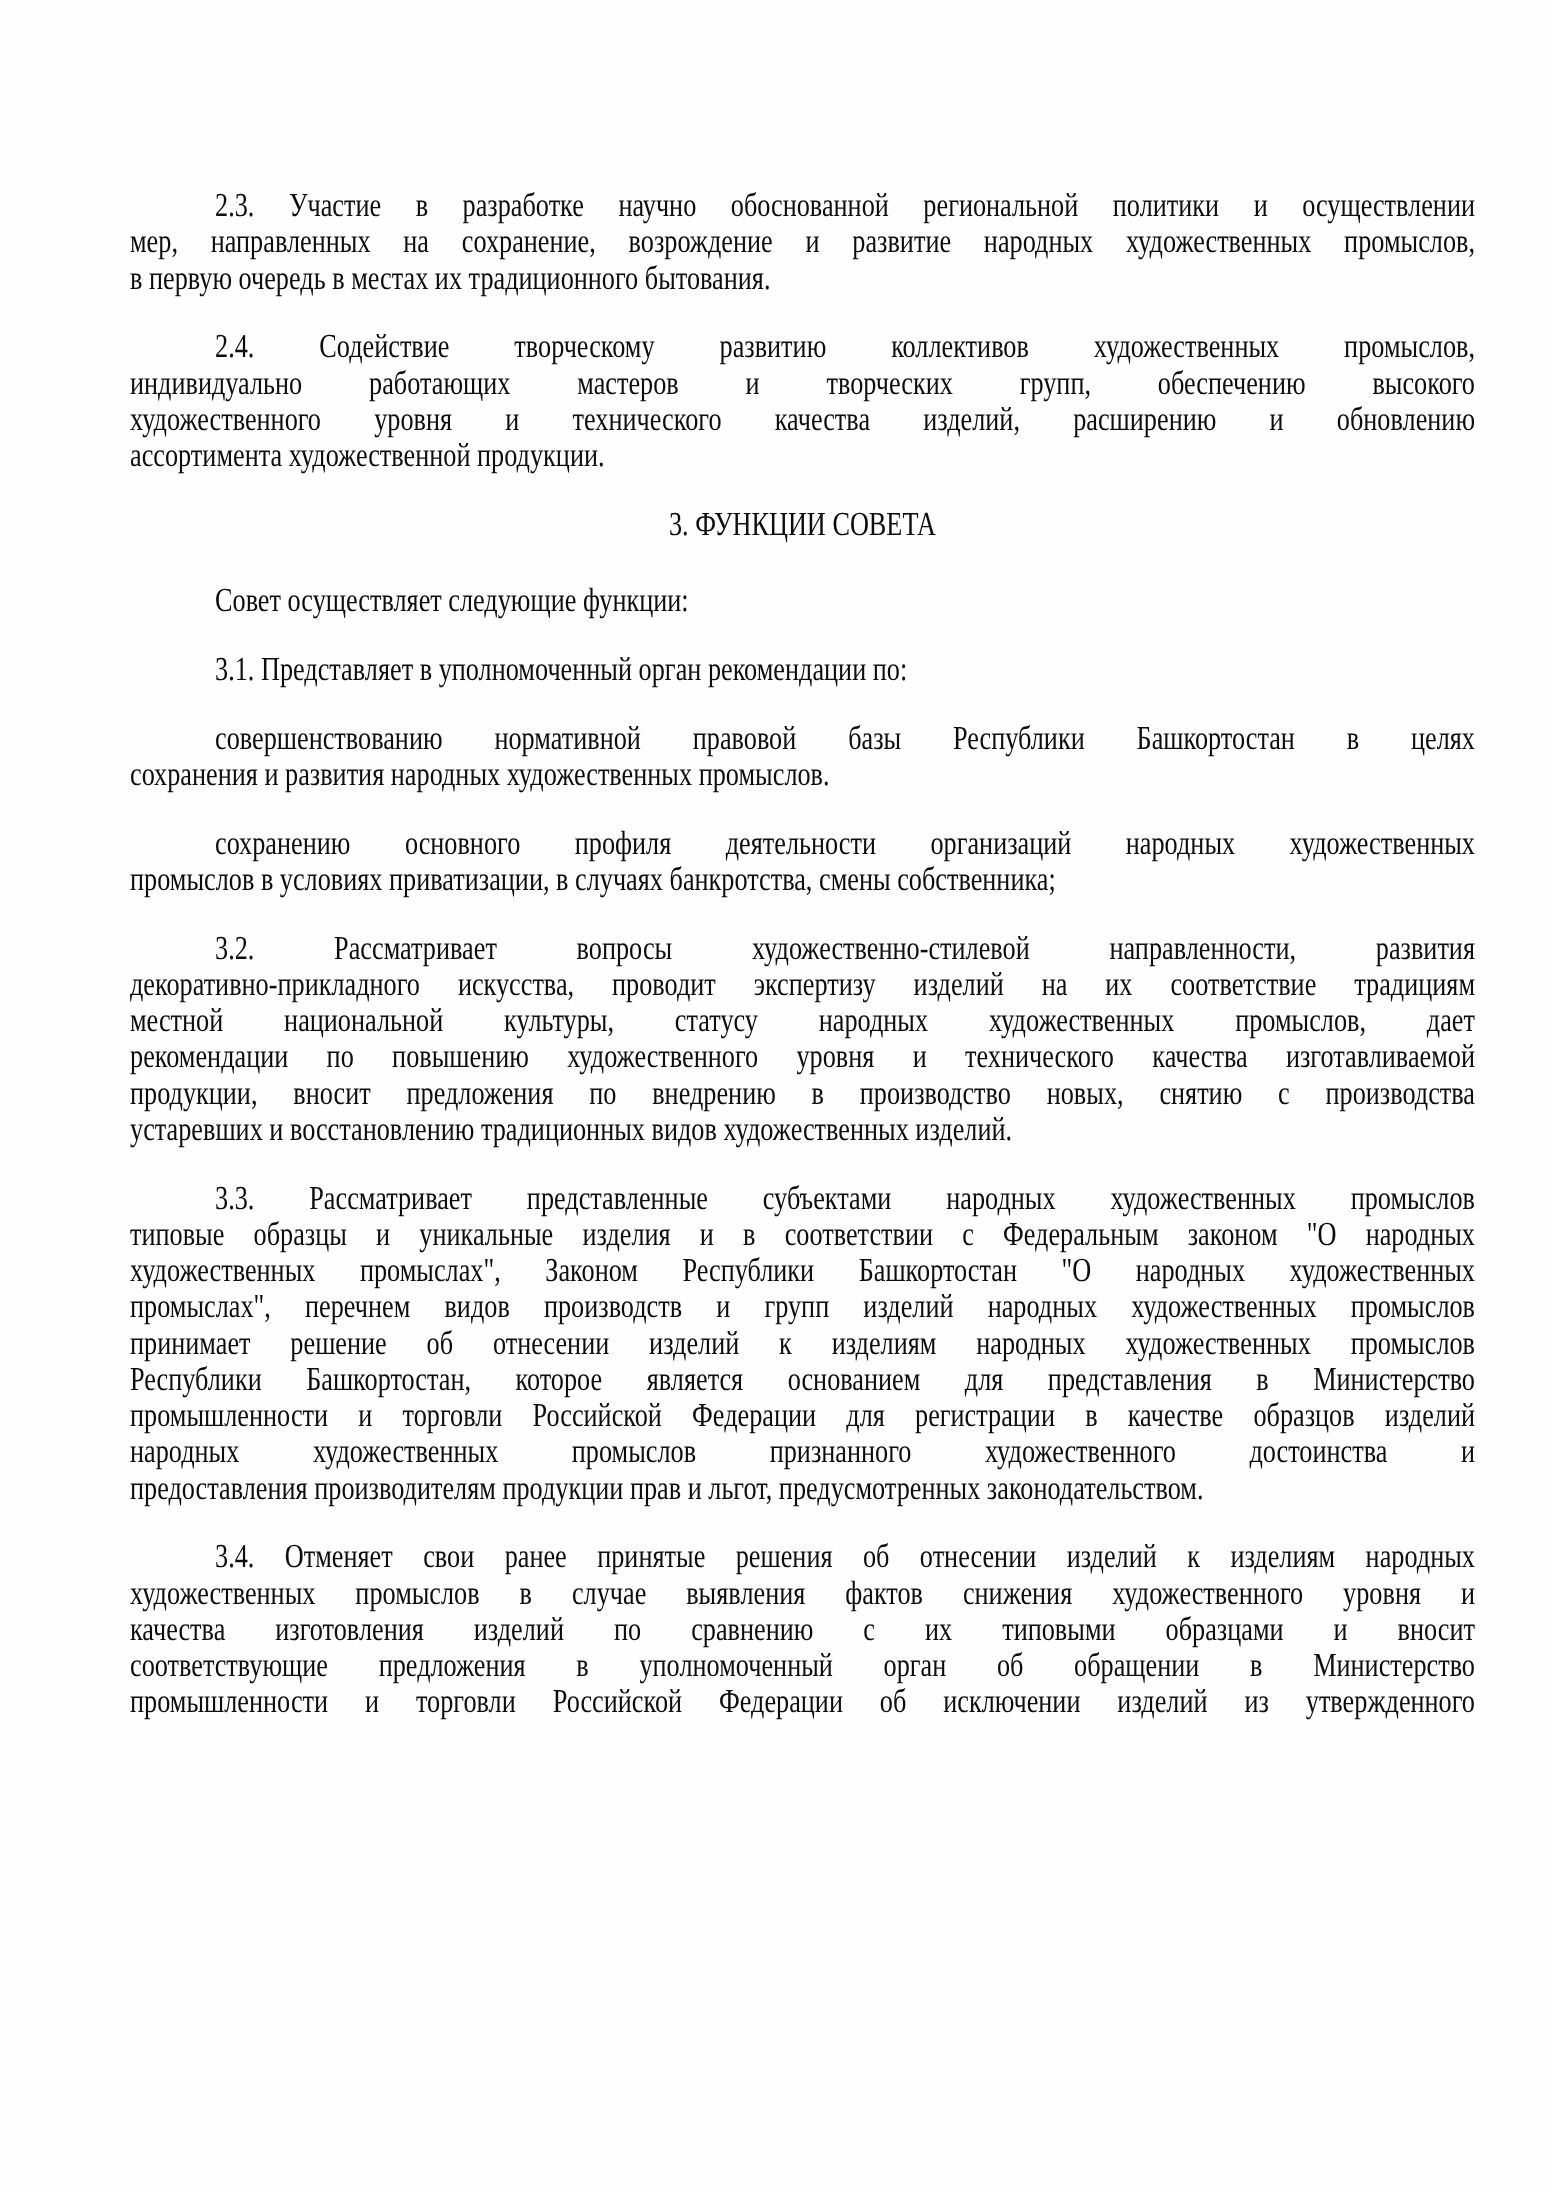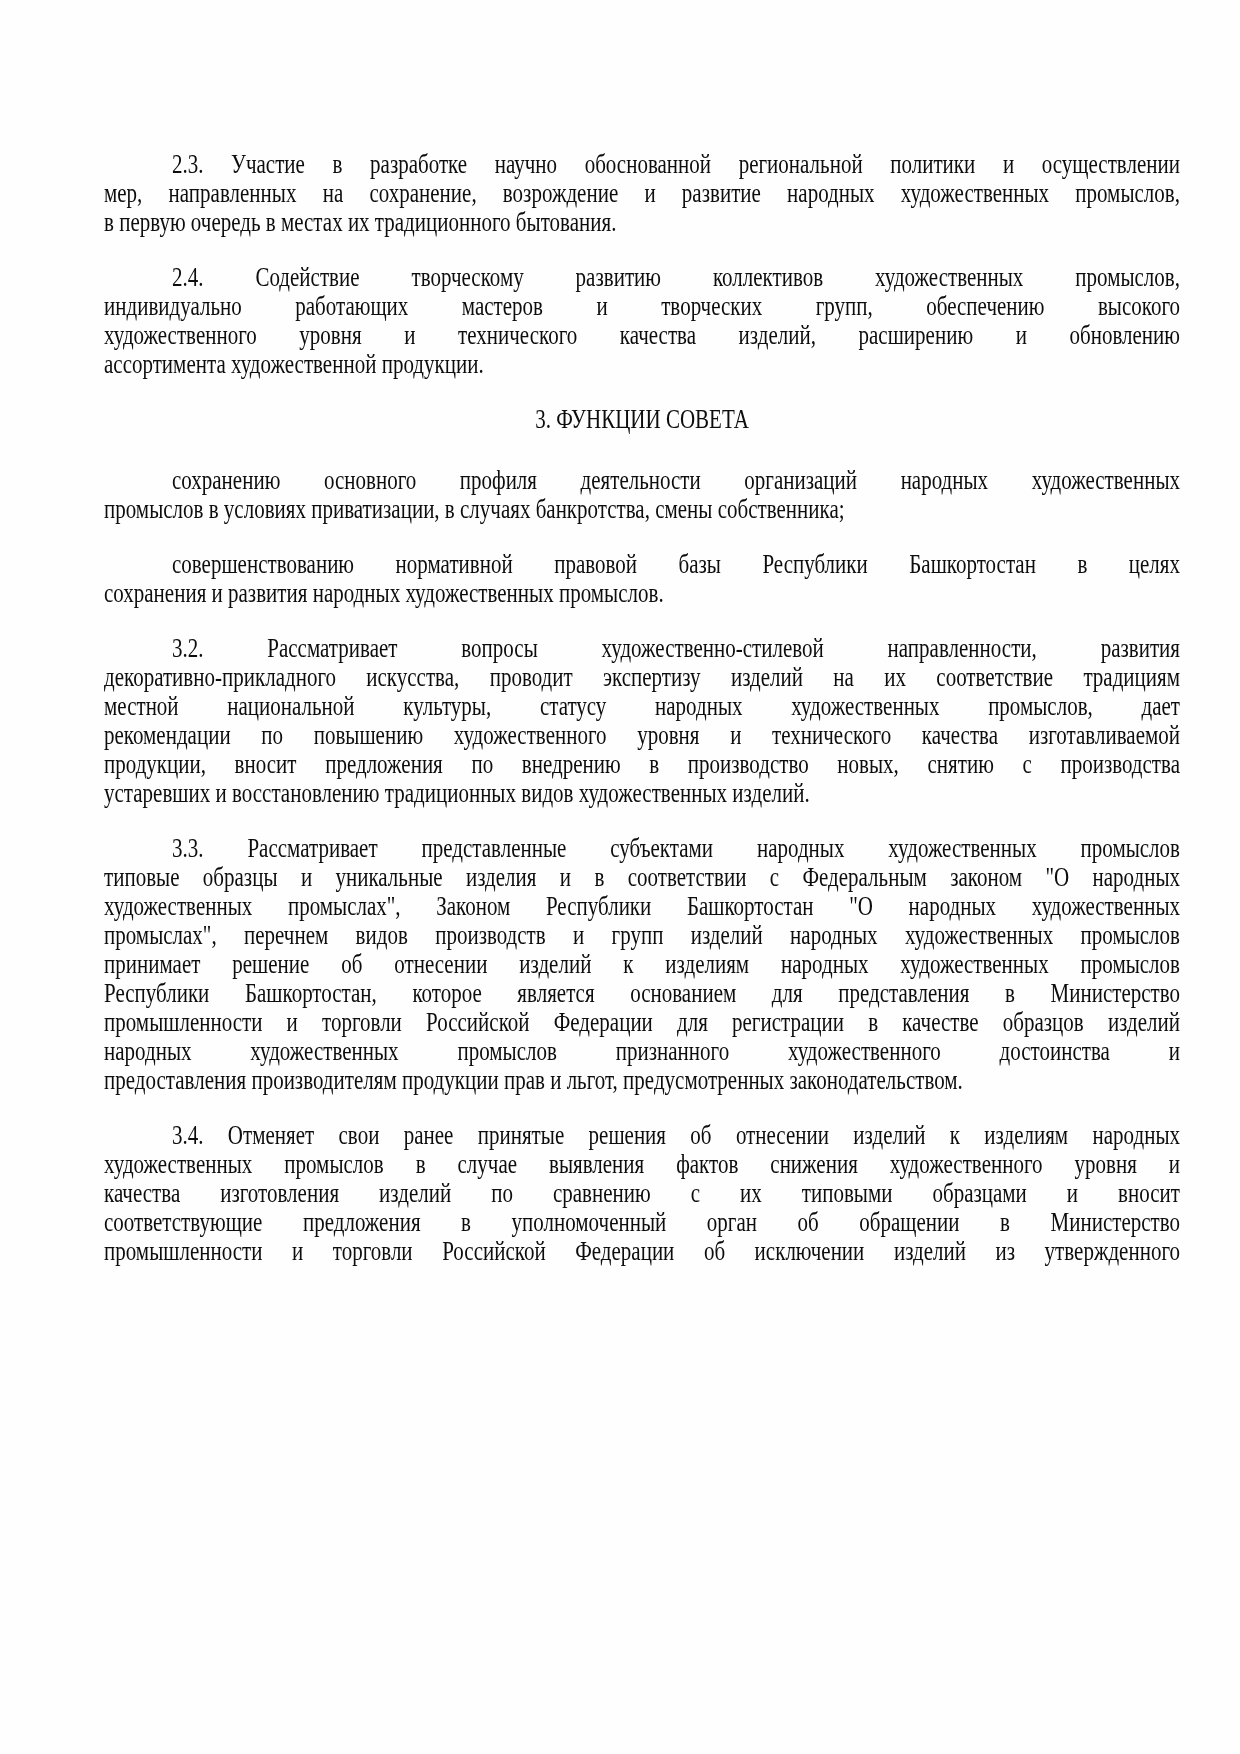--- a/index.html
+++ b/index.html
@@ -66,26 +66,32 @@
         <div class="line last">в первую очередь в местах их традиционного бытования.</div>
       </div>
       <div class="para">
         <div class="line first">2.4. Содействие творческому развитию коллективов художественных промыслов,</div>
         <div class="line">индивидуально работающих мастеров и творческих групп, обеспечению высокого</div>
         <div class="line">художественного уровня и технического качества изделий, расширению и обновлению</div>
         <div class="line last">ассортимента художественной продукции.</div>
       </div>
       <div class="heading">3. ФУНКЦИИ СОВЕТА</div>
       <div class="para">
-        <div class="line first">сохранению основного профиля деятельности организаций народных художественных</div>
-        <div class="line last">промыслов в условиях приватизации, в случаях банкротства, смены собственника;</div>
+        <div class="line first last">Совет осуществляет следующие функции:</div>
+      </div>
+      <div class="para">
+        <div class="line first last">3.1. Представляет в уполномоченный орган рекомендации по:</div>
       </div>
       <div class="para">
         <div class="line first">совершенствованию нормативной правовой базы Республики Башкортостан в целях</div>
         <div class="line last">сохранения и развития народных художественных промыслов.</div>
+      </div>
+      <div class="para">
+        <div class="line first">сохранению основного профиля деятельности организаций народных художественных</div>
+        <div class="line last">промыслов в условиях приватизации, в случаях банкротства, смены собственника;</div>
       </div>
       <div class="para">
         <div class="line first">3.2. Рассматривает вопросы художественно-стилевой направленности, развития</div>
         <div class="line">декоративно-прикладного искусства, проводит экспертизу изделий на их соответствие традициям</div>
         <div class="line">местной национальной культуры, статусу народных художественных промыслов, дает</div>
         <div class="line">рекомендации по повышению художественного уровня и технического качества изготавливаемой</div>
         <div class="line">продукции, вносит предложения по внедрению в производство новых, снятию с производства</div>
         <div class="line last">устаревших и восстановлению традиционных видов художественных изделий.</div>
       </div>
       <div class="para">

